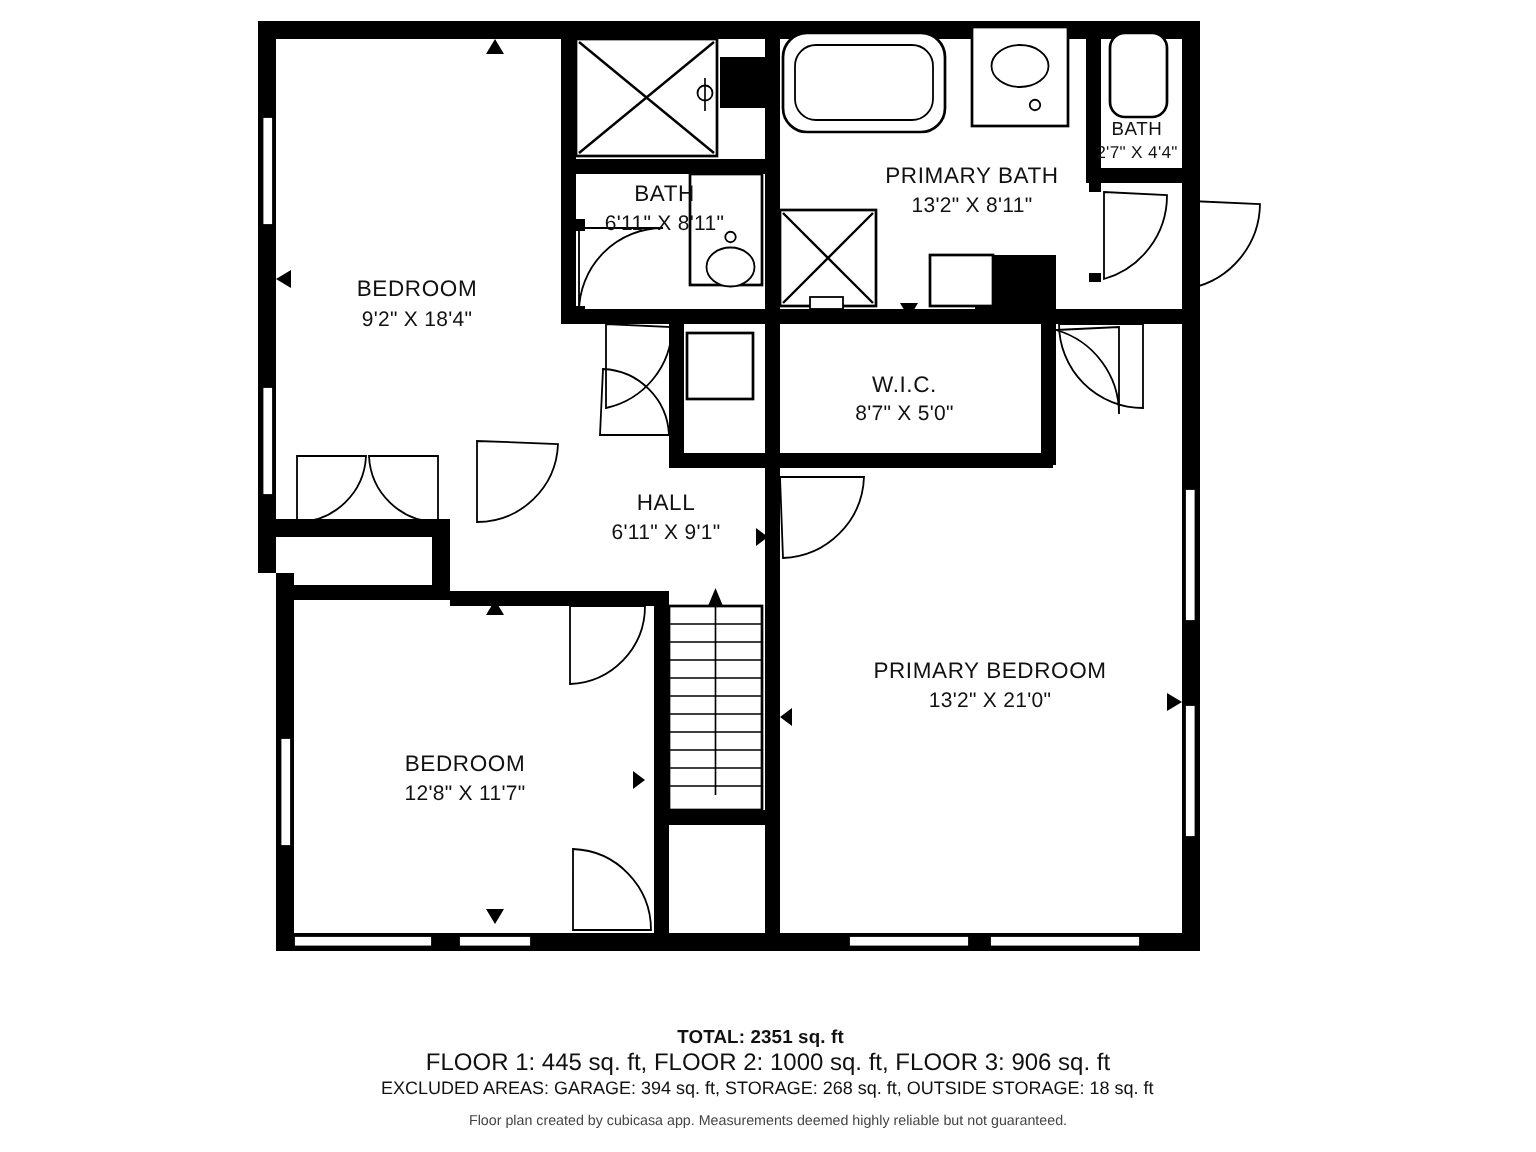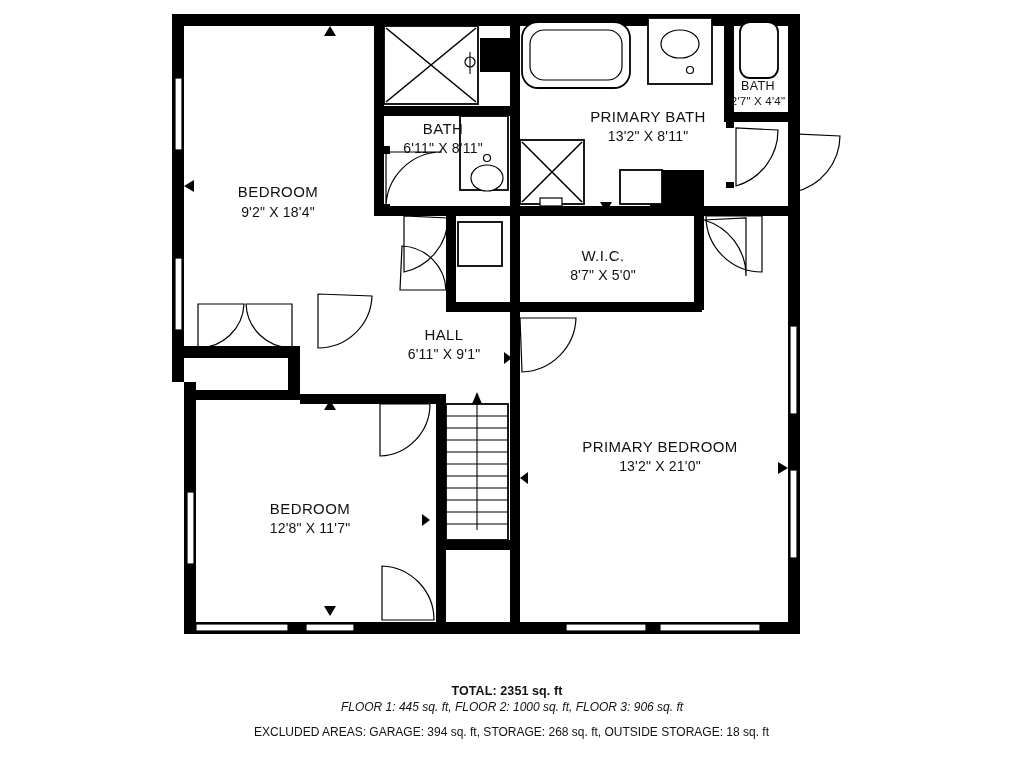--- a/index.html
+++ b/index.html
@@ -57,24 +57,23 @@
     text-align: center;
   }
   #footer .total {
     font-size: 12.5px;
     font-weight: bold;
     color: #111111;
     margin: 0 10px 2px 0;
     letter-spacing: 0.1px;
   }
   #footer .floors {
-    font-size: 12px;
-    color: #111111;
-    margin: 0 0 11px 0;
-    font-style: italic;
+    font-size: 16px;
+    color: #111111;
+    margin: 0 0 0 0;
   }
   #footer .excluded {
     font-size: 12px;
     color: #111111;
     margin: 0 1px 10px 0;
   }
   #footer .credit {
     font-size: 9.5px;
     color: #444444;
     margin: 0;
@@ -266,13 +265,14 @@
       <text class="room-name" x="310" y="514">BEDROOM</text>
       <text class="room-dim" x="310" y="533">12'8" X 11'7"</text>
     </g>
   </svg>
 </div>
 
 <div id="footer">
   <p class="total">TOTAL: 2351 sq. ft</p>
   <p class="floors">FLOOR 1: 445 sq. ft, FLOOR 2: 1000 sq. ft, FLOOR 3: 906 sq. ft</p>
   <p class="excluded">EXCLUDED AREAS: GARAGE: 394 sq. ft, STORAGE: 268 sq. ft, OUTSIDE STORAGE: 18 sq. ft</p>
+  <p class="credit">Floor plan created by cubicasa app. Measurements deemed highly reliable but not guaranteed.</p>
 </div>
 
 </body></html>

